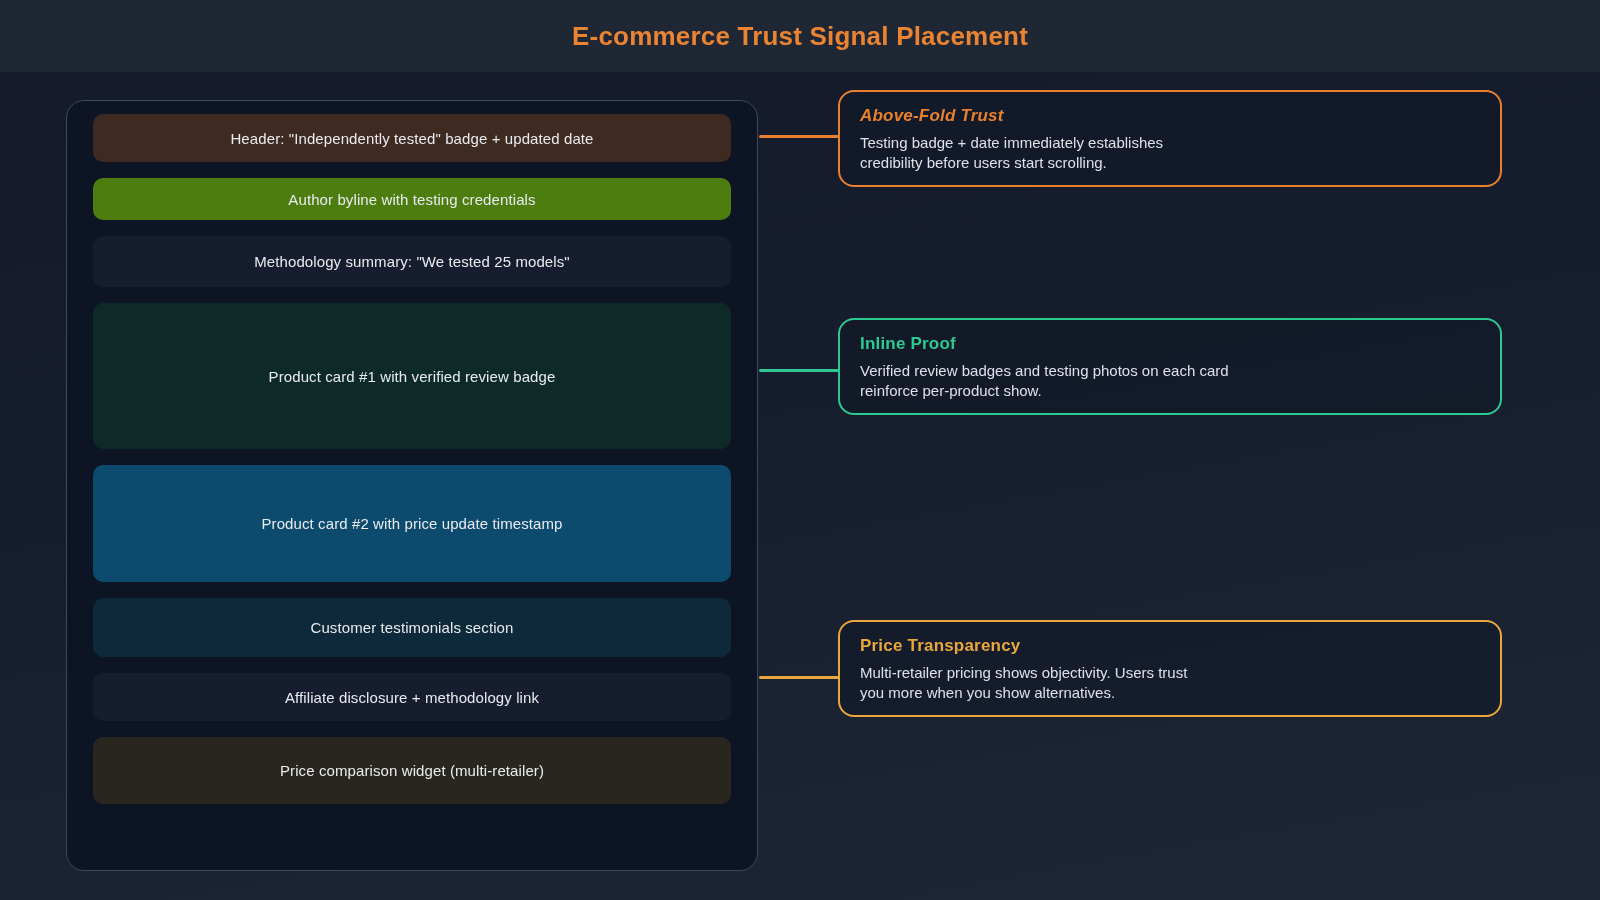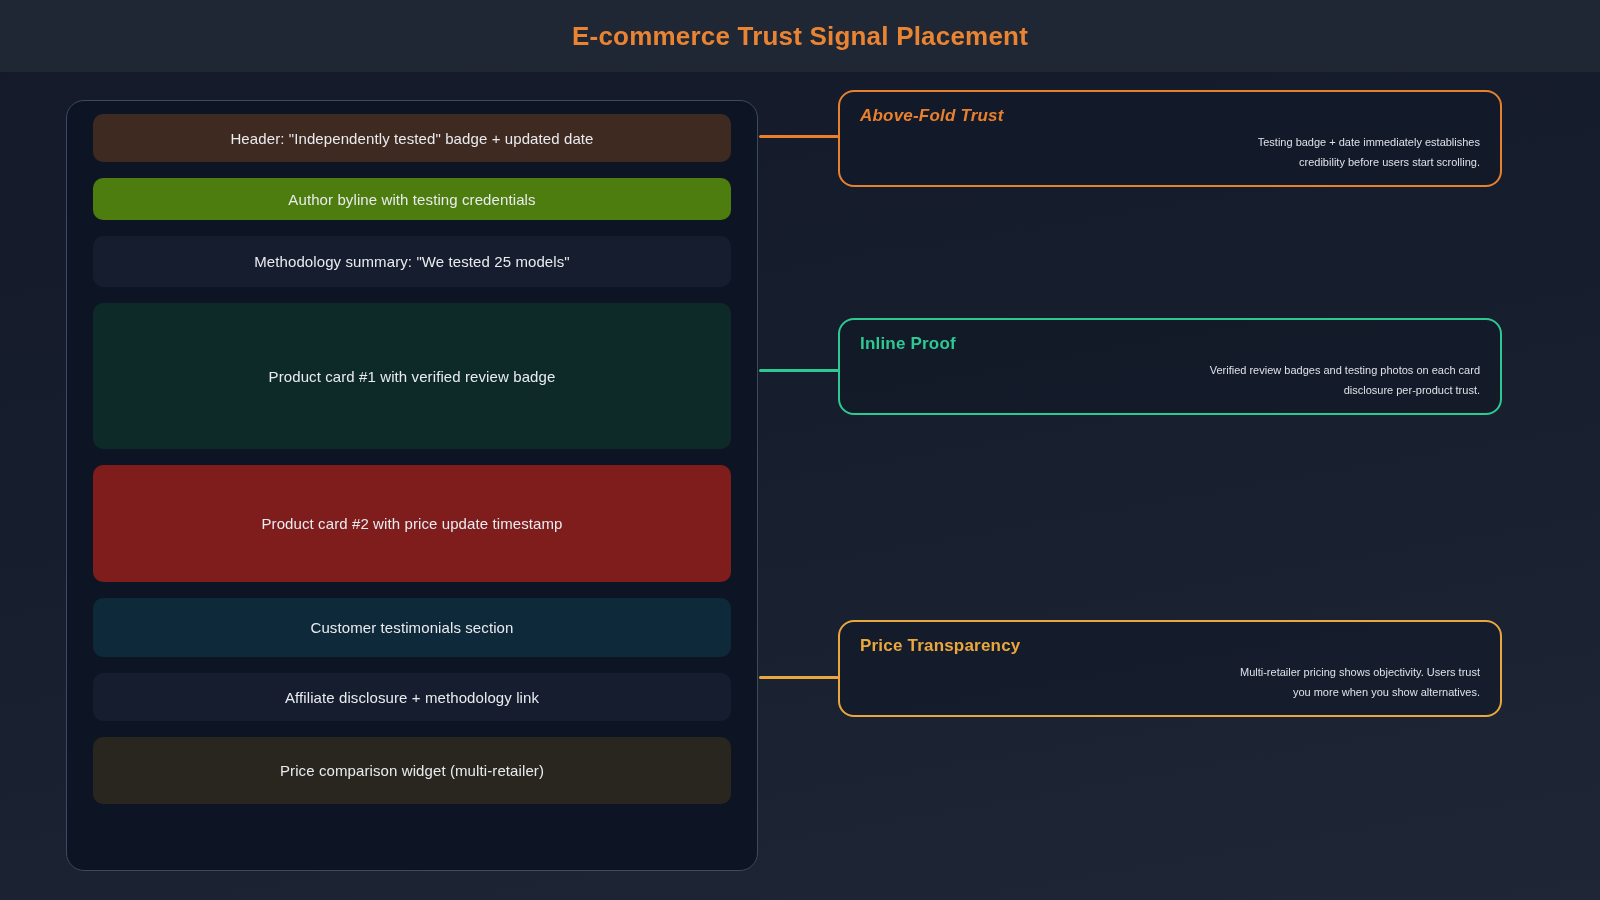--- a/index.html
+++ b/index.html
@@ -42,21 +42,21 @@
   .callout {
     position: absolute; left: 838px; width: 664px; min-height: 92px;
     border: 2px solid; border-radius: 16px;
     background: rgba(16, 23, 38, 0.55);
     padding: 14px 20px 13px 20px;
   }
   .callout-title {
     font-size: 17px; font-weight: 700; margin-bottom: 7px; letter-spacing: 0.2px;
   }
   .callout-body {
-    color: #dde1e8; font-size: 11px; line-height: 19.5px; text-align: right;
+    color: #dde1e8; font-size: 15px; line-height: 19.5px;
   }
   .connector {
     position: absolute; left: 759px; width: 80px; height: 3px; border-radius: 2px;
   }
 </style>
 </head>
 <body>
 
 <div class="stage">
 
@@ -70,21 +70,21 @@
     </div>
     <div class="wrow" style="background: #4d7c0f; height: 42px;">
       <span>Author byline with testing credentials</span>
     </div>
     <div class="wrow" style="background: rgb(22, 29, 46); height: 51px;">
       <span>Methodology summary: "We tested 25 models"</span>
     </div>
     <div class="wrow" style="background: rgb(13, 42, 40); height: 146px;">
       <span>Product card #1 with verified review badge</span>
     </div>
-    <div class="wrow" style="background: #7f1d1d; height: 117px;">
+    <div class="wrow" style="background: #0c4a6e; height: 117px;">
       <span>Product card #2 with price update timestamp</span>
     </div>
     <div class="wrow" style="background: rgb(14, 41, 57); height: 59px;">
       <span>Customer testimonials section</span>
     </div>
     <div class="wrow" style="background: rgb(22, 29, 46); height: 48px;">
       <span>Affiliate disclosure + methodology link</span>
     </div>
     <div class="wrow" style="background: rgb(40, 38, 30); height: 67px;">
       <span>Price comparison widget (multi-retailer)</span>
@@ -100,21 +100,21 @@
     <div class="callout-body">
       <div>Testing badge + date immediately establishes</div>
       <div>credibility before users start scrolling.</div>
     </div>
   </div>
 
   <div class="callout" style="top: 318px; border-color: rgb(46, 201, 147);">
     <div class="callout-title" style="color: rgb(46, 201, 147);">Inline Proof</div>
     <div class="callout-body">
       <div>Verified review badges and testing photos on each card</div>
-      <div>disclosure per-product trust.</div>
+      <div>reinforce per-product show.</div>
     </div>
   </div>
 
   <div class="callout" style="top: 620px; border-color: rgb(234, 167, 61);">
     <div class="callout-title" style="color: rgb(234, 167, 61);">Price Transparency</div>
     <div class="callout-body">
       <div>Multi-retailer pricing shows objectivity. Users trust</div>
       <div>you more when you show alternatives.</div>
     </div>
   </div>

